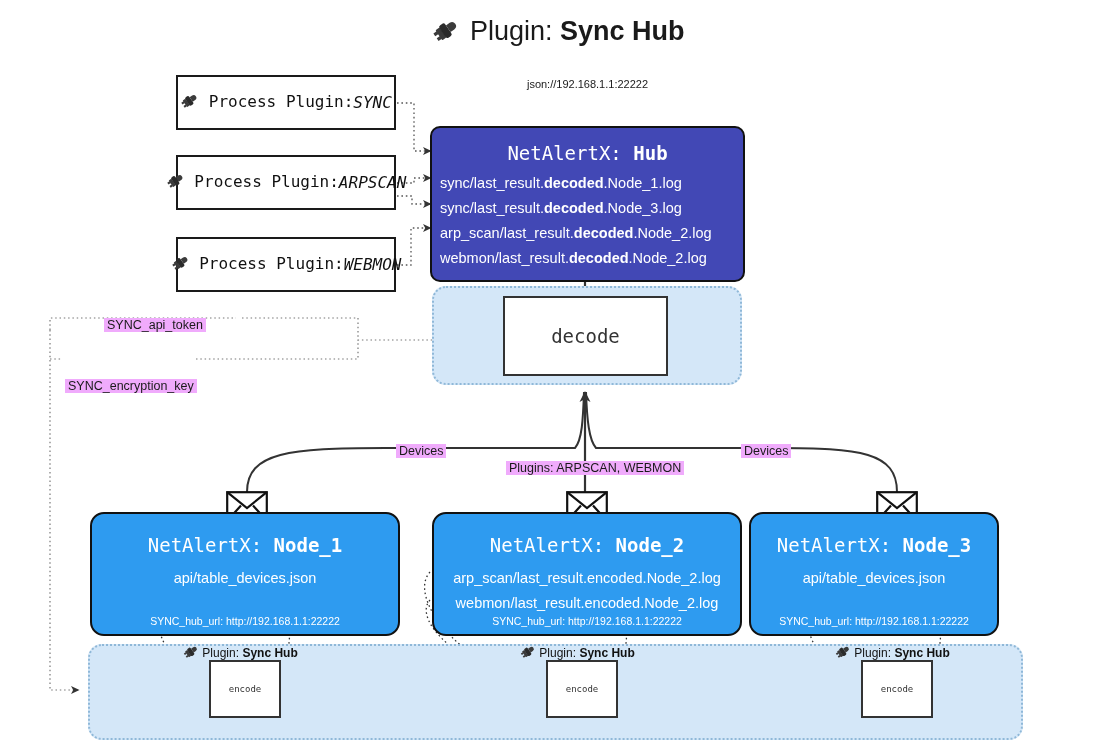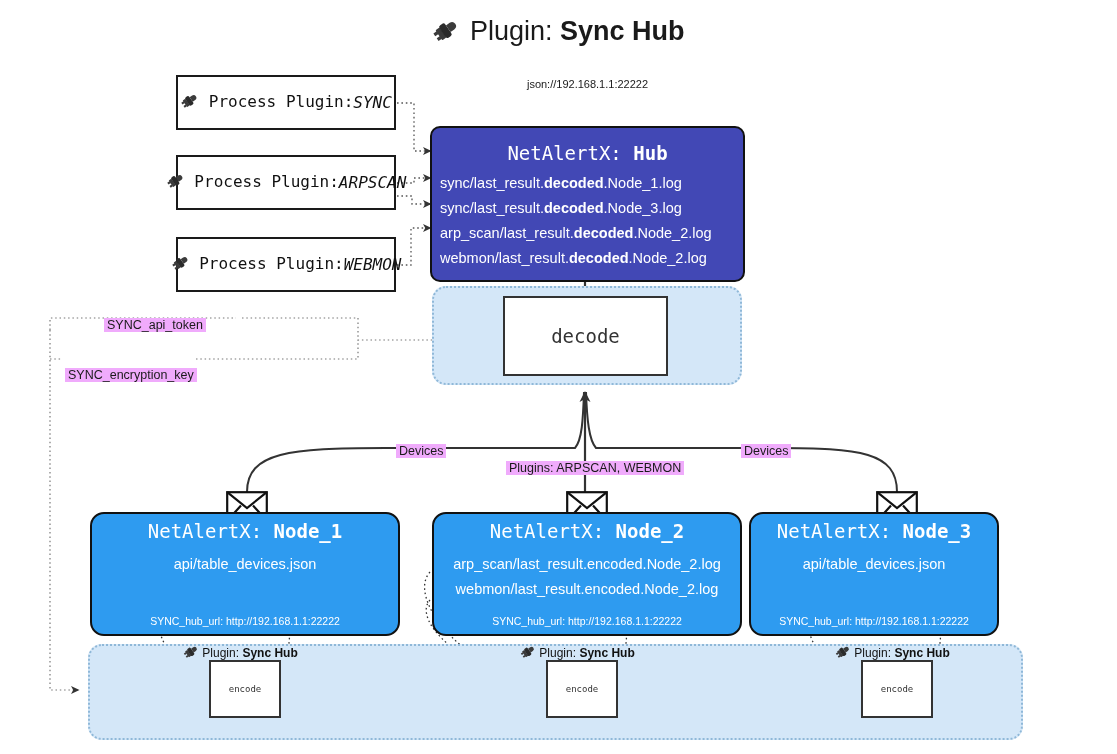--- a/index.html
+++ b/index.html
@@ -143,21 +143,21 @@
     top: 512px;
   }
   #node-box-1 { left: 90px; width: 310px; height: 124px; }
   #node-box-2 { left: 432px; width: 310px; height: 124px; }
   #node-box-3 { left: 749px; width: 250px; height: 124px; }
 
   .node-title {
     text-align: center;
     font-family: "DejaVu Sans Mono", monospace;
     font-size: 19px;
-    margin-top: 6px;
+    margin-top: 20px;
     white-space: nowrap;
   }
   .node-title .strong { font-weight: bold; }
   .node-lines { margin-top: 10px; text-align: center; }
   .node-line {
     font-size: 14.5px;
     line-height: 1.72;
     white-space: nowrap;
   }
   .node-hub-url {
@@ -185,21 +185,21 @@
     font-size: 12.5px;
     color: #1a1a1a;
     background: #f0abfc;
     white-space: nowrap;
     padding: 0 3px;
   }
   #label-devices-left  { left: 396px; top: 444px; }
   #label-devices-right { left: 741px; top: 444px; }
   #label-plugins-mid   { left: 506px; top: 461px; }
   #label-api-token     { left: 104px; top: 318px; }
-  #label-enc-key       { left: 65px; top: 368px; }
+  #label-enc-key       { left: 65px; top: 379px; }
 </style>
 </head>
 <body>
 
 <div id="canvas">
 
   <svg id="edges" viewBox="0 0 1117 754" xmlns="http://www.w3.org/2000/svg">
     <defs>
       <marker id="ah" markerWidth="9" markerHeight="9" refX="7" refY="4.5" orient="auto" markerUnits="userSpaceOnUse">
         <path d="M0,0.6 L8.5,4.5 L0,8.4 L2.2,4.5 Z" fill="#333"></path>

